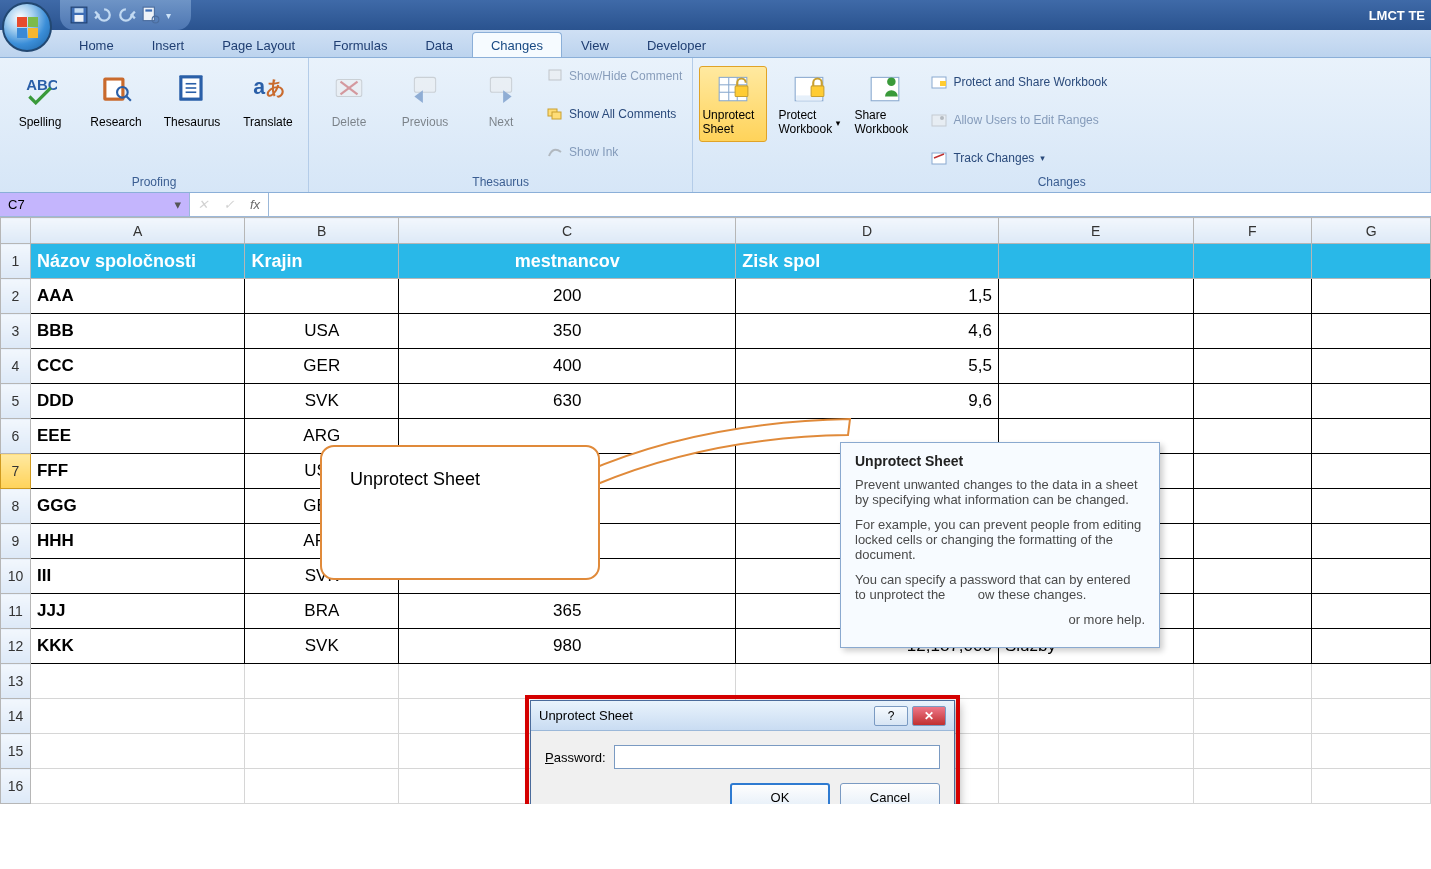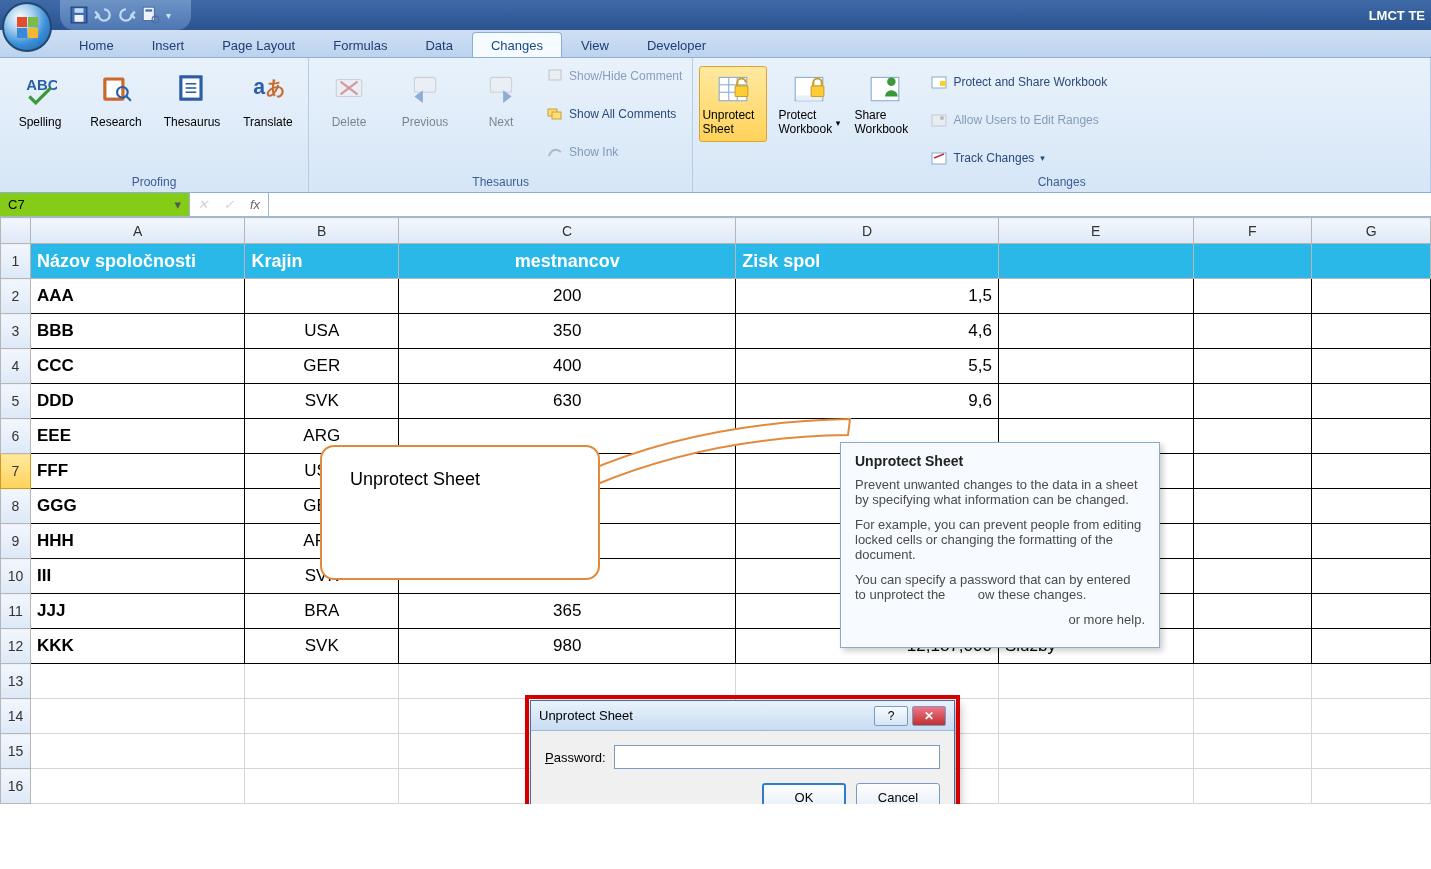--- a/index.html
+++ b/index.html
@@ -32,21 +32,21 @@
 .bigbtn .ic{width:34px;height:34px;margin-bottom:4px}
 .bigbtn .lbl{min-height:28px;display:flex;align-items:center;justify-content:center}
 .bigbtn.disabled{opacity:.45;cursor:default}
 .smallrow{display:flex;align-items:center;gap:6px;font-size:12px;color:#2a4a7b;padding:2px 4px;border-radius:2px;cursor:pointer;white-space:nowrap}
 .smallrow.disabled{opacity:.5;cursor:default}
 .smallrow .sic{width:16px;height:16px;flex:none}
 .col{display:flex;flex-direction:column;gap:18px}
 
 
 .fbar{height:24px;border-bottom:1px solid #9bb8d9;display:flex;align-items:stretch;background:#e9f2fb}
-.namebox{width:190px;border-right:1px solid #9bb8d9;display:flex;align-items:center;padding:0 8px;background:#84cc16;justify-content:space-between;font-size:13px}
+.namebox{width:190px;border-right:1px solid #9bb8d9;display:flex;align-items:center;padding:0 8px;background:#c4b5fd;justify-content:space-between;font-size:13px}
 .namebox .dd{color:#555}
 .fx-wrap{display:flex;align-items:center;border-right:1px solid #9bb8d9;background:#fff}
 .fx-btn{width:26px;text-align:center;color:#6b6b6b;font-style:italic;font-size:13px}
 .fx-input{flex:1;background:#fff}
 
 
 .gridwrap{position:relative;overflow:hidden}
 .sheet{border-collapse:collapse;table-layout:fixed}
 .sheet th,.sheet td{border:1px solid #b6b6b6;height:35px;font-size:17px;padding:0 6px;white-space:nowrap;overflow:hidden}
 .sheet thead th{background:linear-gradient(#f2f7fd,#dde9f7);font-weight:normal;font-size:14px;height:26px;color:#333}
@@ -71,21 +71,21 @@
 
 .dlg-border{position:absolute;left:525px;top:478px;width:435px;height:165px;border:4px solid #d40000;z-index:11;pointer-events:none}
 .dlg{position:absolute;left:530px;top:483px;width:425px;background:#f0f0f0;border:1px solid #4a6b9b;box-shadow:4px 4px 10px rgba(0,0,0,.35);z-index:10;font-size:13px}
 .dlg-title{height:30px;background:linear-gradient(#e9f3fc,#c9dcf2);display:flex;align-items:center;padding:0 8px;border-bottom:1px solid #9bb8d9}
 .dlg-title .t{flex:1}
 .dlg-title .hbtn,.dlg-title .xbtn{width:34px;height:20px;border:1px solid #7a9ac2;border-radius:2px;margin-left:4px;display:flex;align-items:center;justify-content:center;font-size:12px;background:linear-gradient(#f6fafe,#d7e5f4)}
 .dlg-title .xbtn{background:linear-gradient(#e78,#c03030);color:#fff;font-weight:bold}
 .dlg-body{padding:14px 14px 0;display:flex;align-items:center;gap:8px}
 .dlg-body input{flex:1;height:24px;border:1px solid #7a9ac2;padding:0 4px;font-size:13px}
 .dlg-foot{display:flex;justify-content:flex-end;gap:10px;padding:14px}
-.dlg-foot button{width:84px;height:28px;border:1px solid #7a9ac2;border-radius:3px;background:linear-gradient(#fefefe,#e4eef8);font-size:13px}
+.dlg-foot button{width:100px;height:28px;border:1px solid #7a9ac2;border-radius:3px;background:linear-gradient(#fefefe,#e4eef8);font-size:13px}
 .dlg-foot button.primary{border:2px solid #2f7bd1}
 
 svg{display:block}
 </style>
 </head>
 <body>
 
 <div class="titlebar">
   <div class="office-orb">
     <div class="sq">

